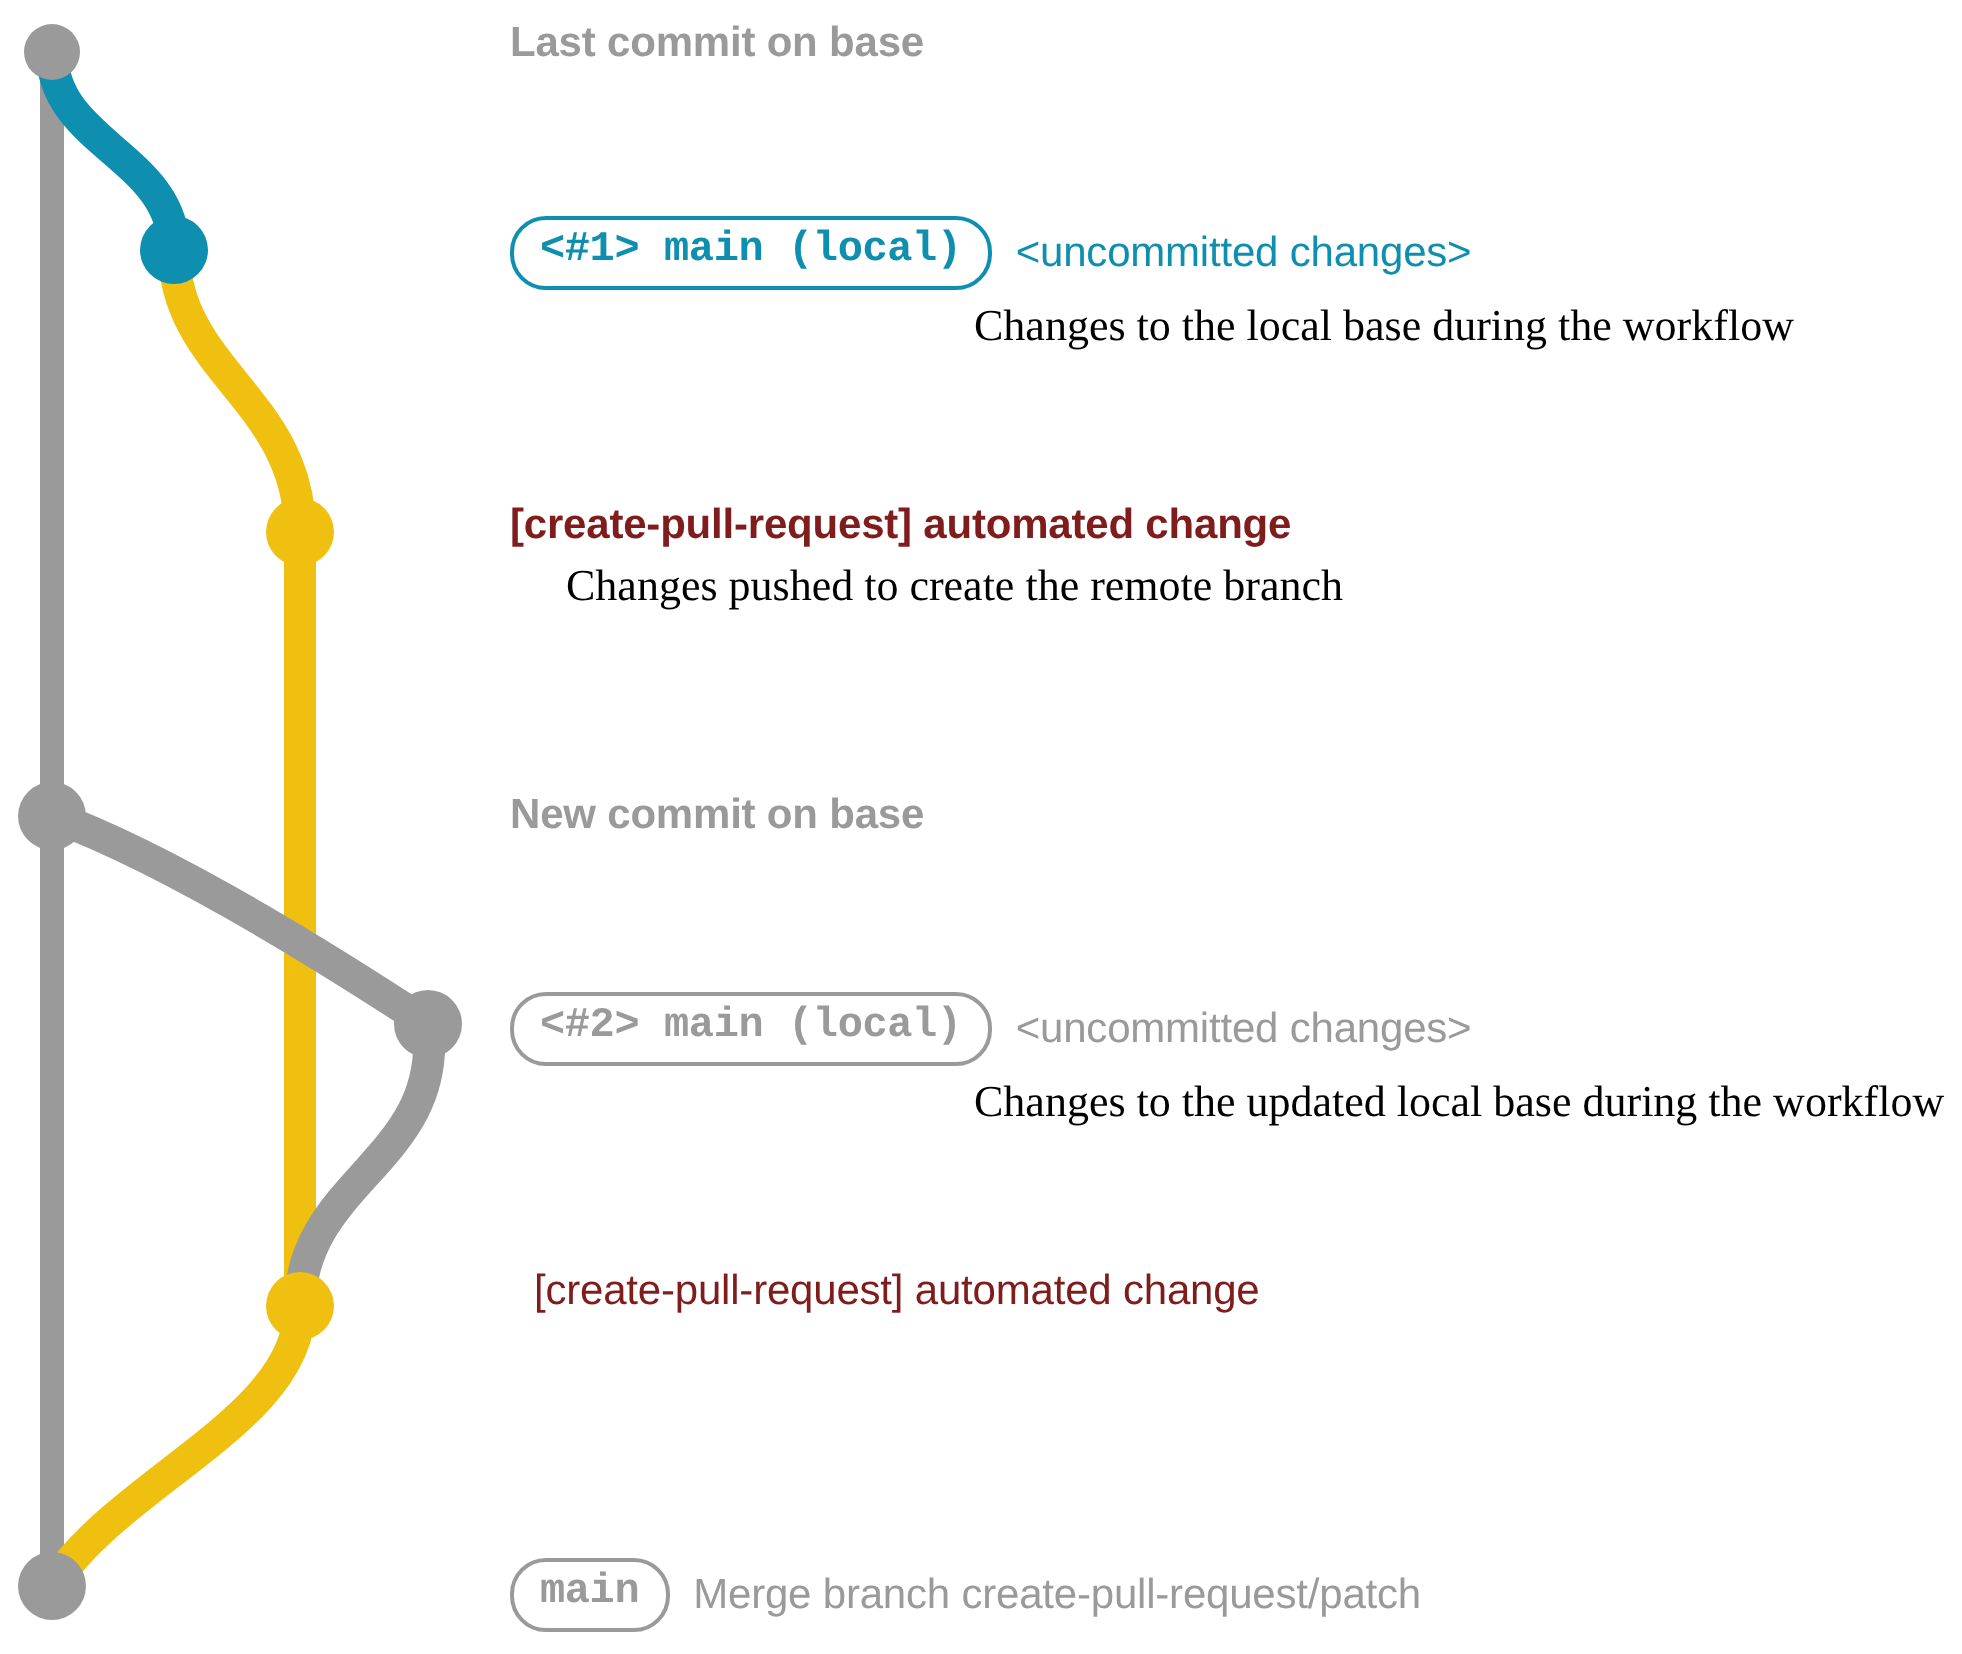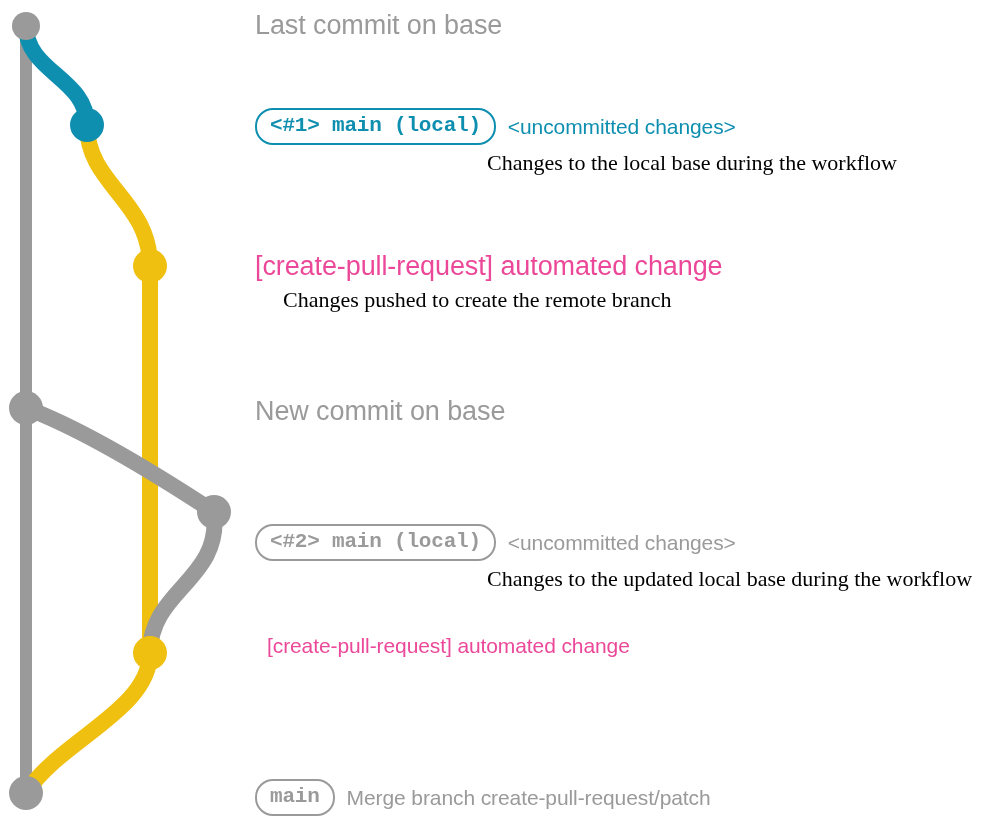--- a/index.html
+++ b/index.html
@@ -57,36 +57,36 @@
     font-family: Liberation Mono, monospace;
   }
   .headline-text {
     font-size: 21px;
     font-weight: 400;
     letter-spacing: -0.1px;
     margin-left: 12px;
     font-family: "Liberation Sans", sans-serif;
   }
   .plain-title {
-    font-size: 27px;
-    font-weight: 400;
+    font-size: 21px;
+    font-weight: 700;
     letter-spacing: -0.1px;
     font-family: "Liberation Sans", sans-serif;
   }
   .subtext {
     font-family: Liberation Serif, serif;
     font-size: 22px;
     color: #000000;
     margin-top: 5px;
     white-space: nowrap;
   }
   
   .c-gray   { color: #9a9a9a; }
   .c-blue   { color: #0f8fb0; }
-  .c-yellow { color: #ec4899; }
+  .c-yellow { color: #7f1d1d; }
   .b-gray   { border-color: #9a9a9a; }
   .b-blue   { border-color: #0f8fb0; }
   .b-yellow { border-color: #f0c010; }
 </style>
 </head>
 <body>
 
 <div id="diagram-root">
 
   <svg id="graph-layer" viewBox="0 0 981 827" width="981" height="827" xmlns="http://www.w3.org/2000/svg">
@@ -141,21 +141,21 @@
   </div>
 
   <div class="row" style="left:255px; top:396px;">
     <div class="row-inner">
       <div class="headline">
         <span class="plain-title c-gray">New commit on base</span>
       </div>
     </div>
   </div>
 
-  <div class="row" style="left:255px; top:524px;">
+  <div class="row" style="left:255px; top:496px;">
     <div class="row-inner">
       <div class="headline">
         <span class="pill c-gray b-gray">&lt;#2&gt; main (local)</span>
         <span class="headline-text c-gray">&lt;uncommitted changes&gt;</span>
       </div>
       <div class="subtext" style="margin-left:232px;">Changes to the updated local base during the workflow</div>
     </div>
   </div>
 
   <div class="row" style="left:255px; top:634px;">

